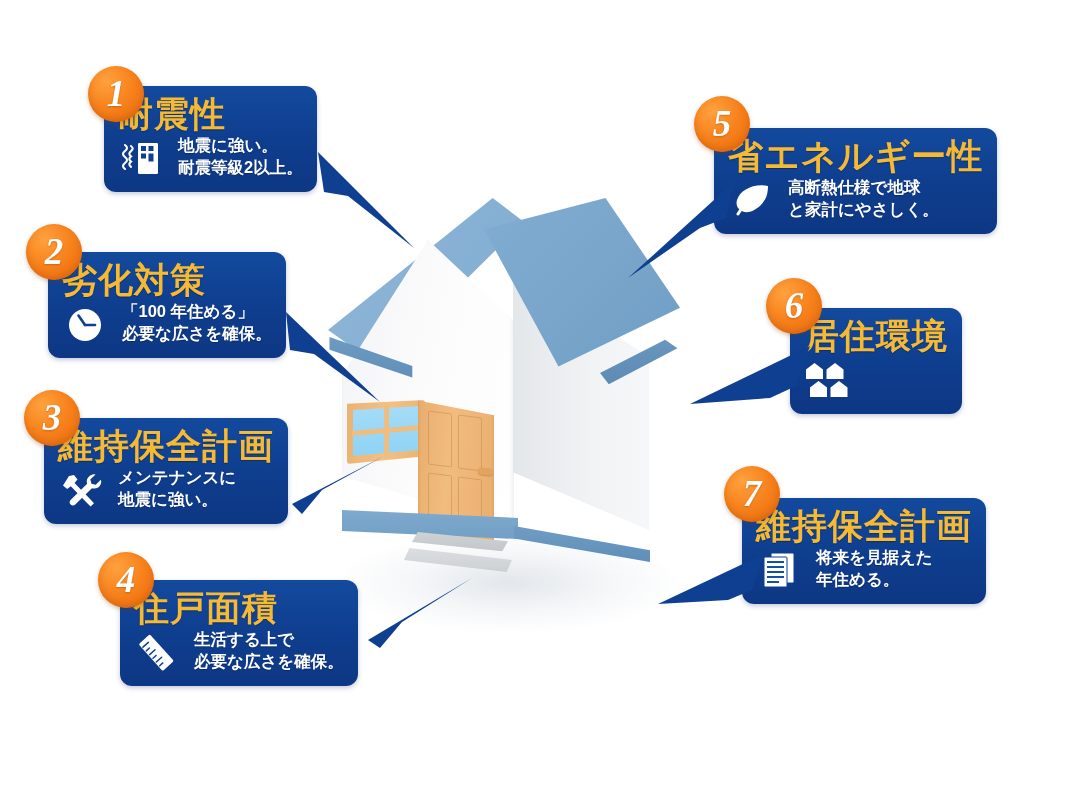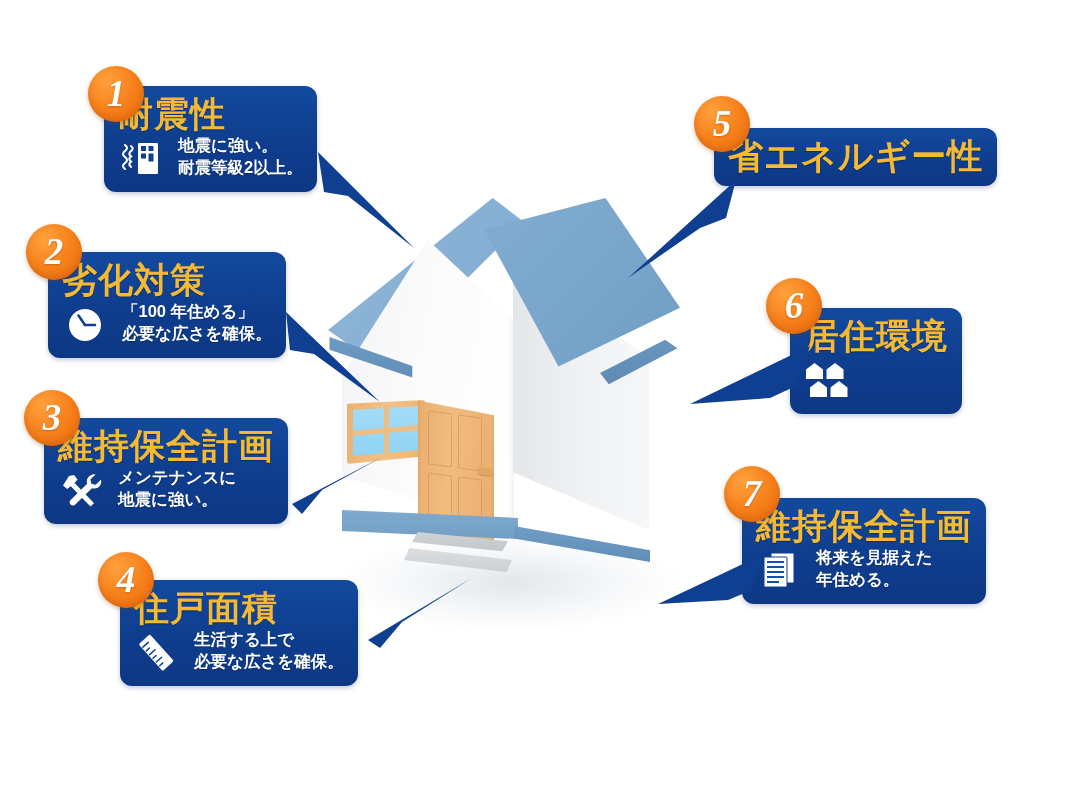--- a/index.html
+++ b/index.html
@@ -338,20 +338,32 @@
     <div class="tail" style="left:-96px;top:52px;">
       <svg width="120" height="110" viewBox="0 0 120 110" aria-hidden="true">
         <polygon points="118,0 10,98 82,48 108,38" fill="#0f3f90"></polygon>
       </svg>
     </div>
     <div class="badge">
       <span>5</span>
     </div>
     <div class="bubble">
       <div class="card-title">省エネルギー性</div>
+      <div class="card-body">
+        <div class="card-icon">
+          <svg class="ico-svg" viewBox="0 0 46 46" aria-hidden="true">
+            <path d="M40 9 c-14 -3 -28 4 -31 14 c-1.6 5.4 1.2 10 6 11.6 c7 2.4 17 -3.6 22 -12 c2 -3.4 3 -8.6 3 -13.6 z" fill="#ffffff"></path>
+            <path d="M38 11 c-10 5 -20 12 -28 26" stroke="#ffffff" stroke-width="3" fill="none" stroke-linecap="round"></path>
+          </svg>
+        </div>
+        <div class="card-desc">
+          <div>高断熱仕様で地球</div>
+          <div>と家計にやさしく。</div>
+        </div>
+      </div>
     </div>
   </div>
 
   <div class="card" id="card-6">
     <div class="tail" style="left:-104px;top:34px;">
       <svg width="126" height="110" viewBox="0 0 126 110" aria-hidden="true">
         <polygon points="124,4 4,62 84,56 110,44" fill="#0f3f90"></polygon>
       </svg>
     </div>
     <div class="badge">

